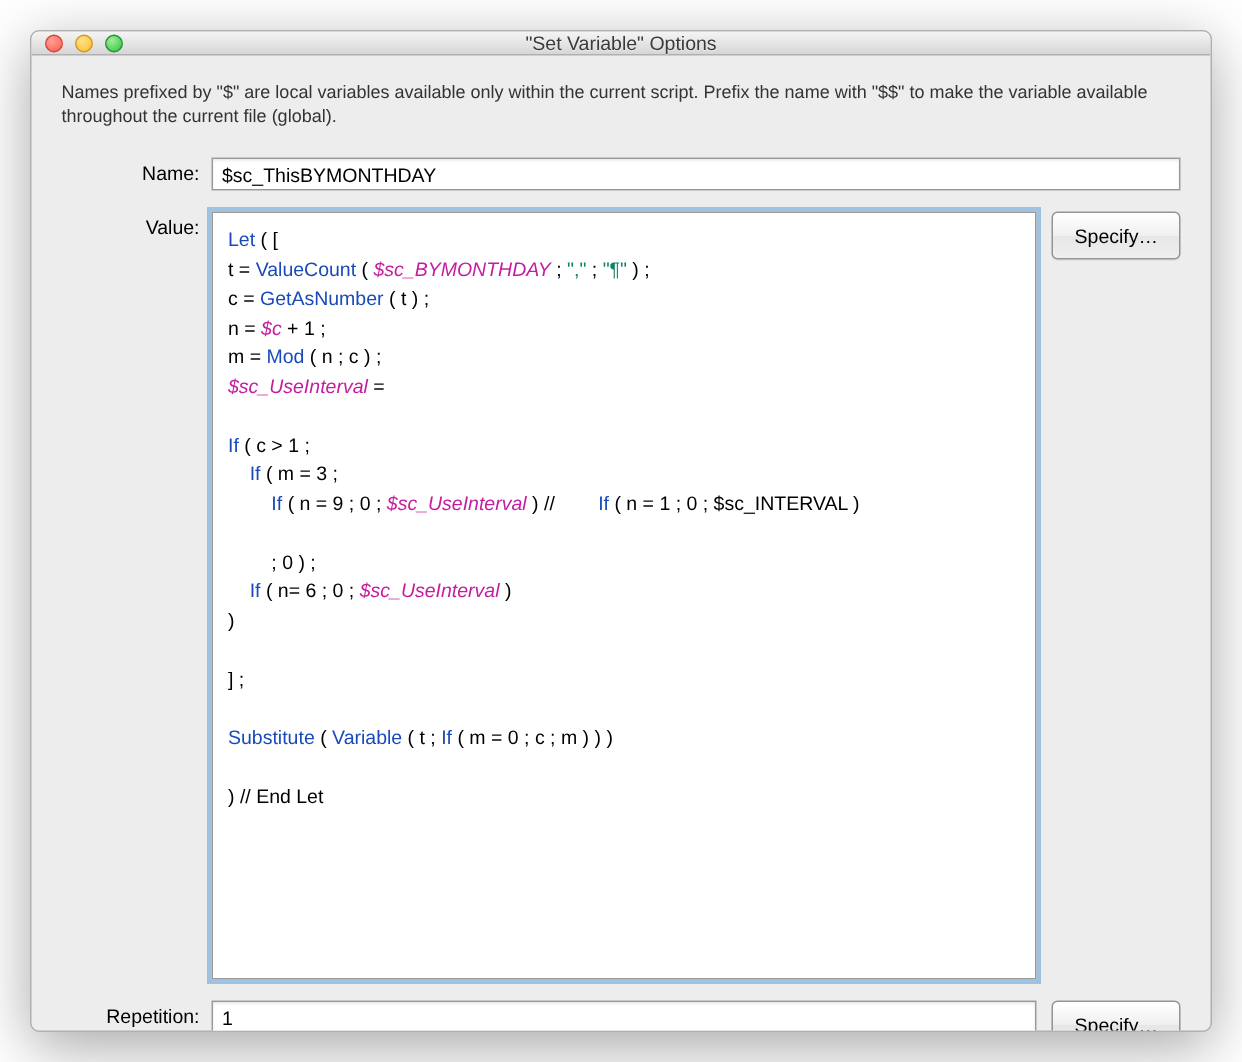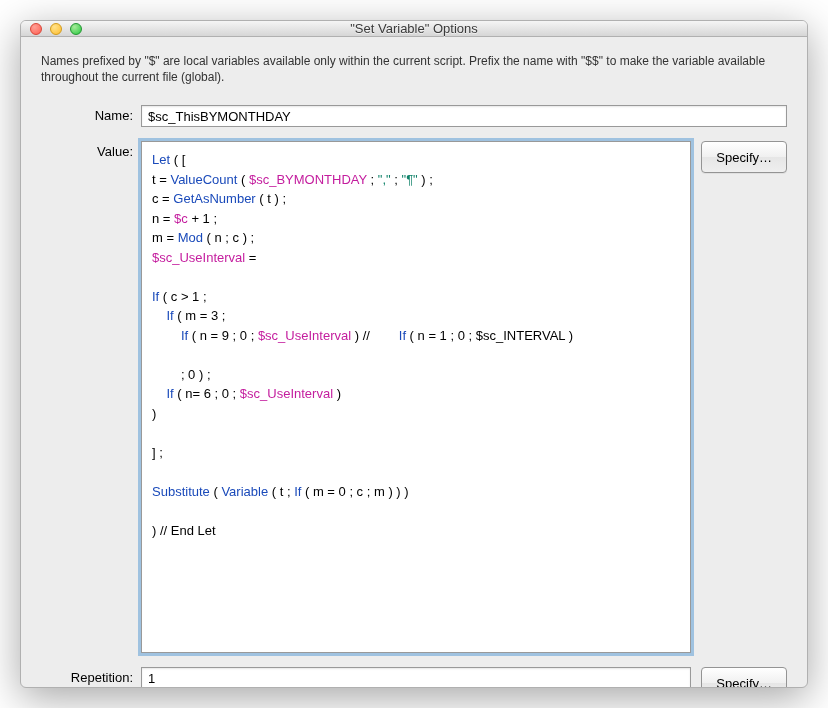--- a/index.html
+++ b/index.html
@@ -130,21 +130,21 @@
     .spacer {
       flex: 1;
     }
     .button-row {
       display: flex;
       justify-content: flex-end;
       gap: 0;
       margin-top: 6px;
     }
     .tok-kw { color: #1a4aba; }
-    .tok-var { color: #c41d9e; }
+    .tok-var { color: #c41d9e; font-style: italic; }
     .tok-str { color: #0f8269; }
   </style>
 </head>
 <body>
 
 <div class="window">
   <div class="title-bar">
     <div class="traffic-lights">
       <div class="traffic-light red"></div>
       <div class="traffic-light yellow"></div>

